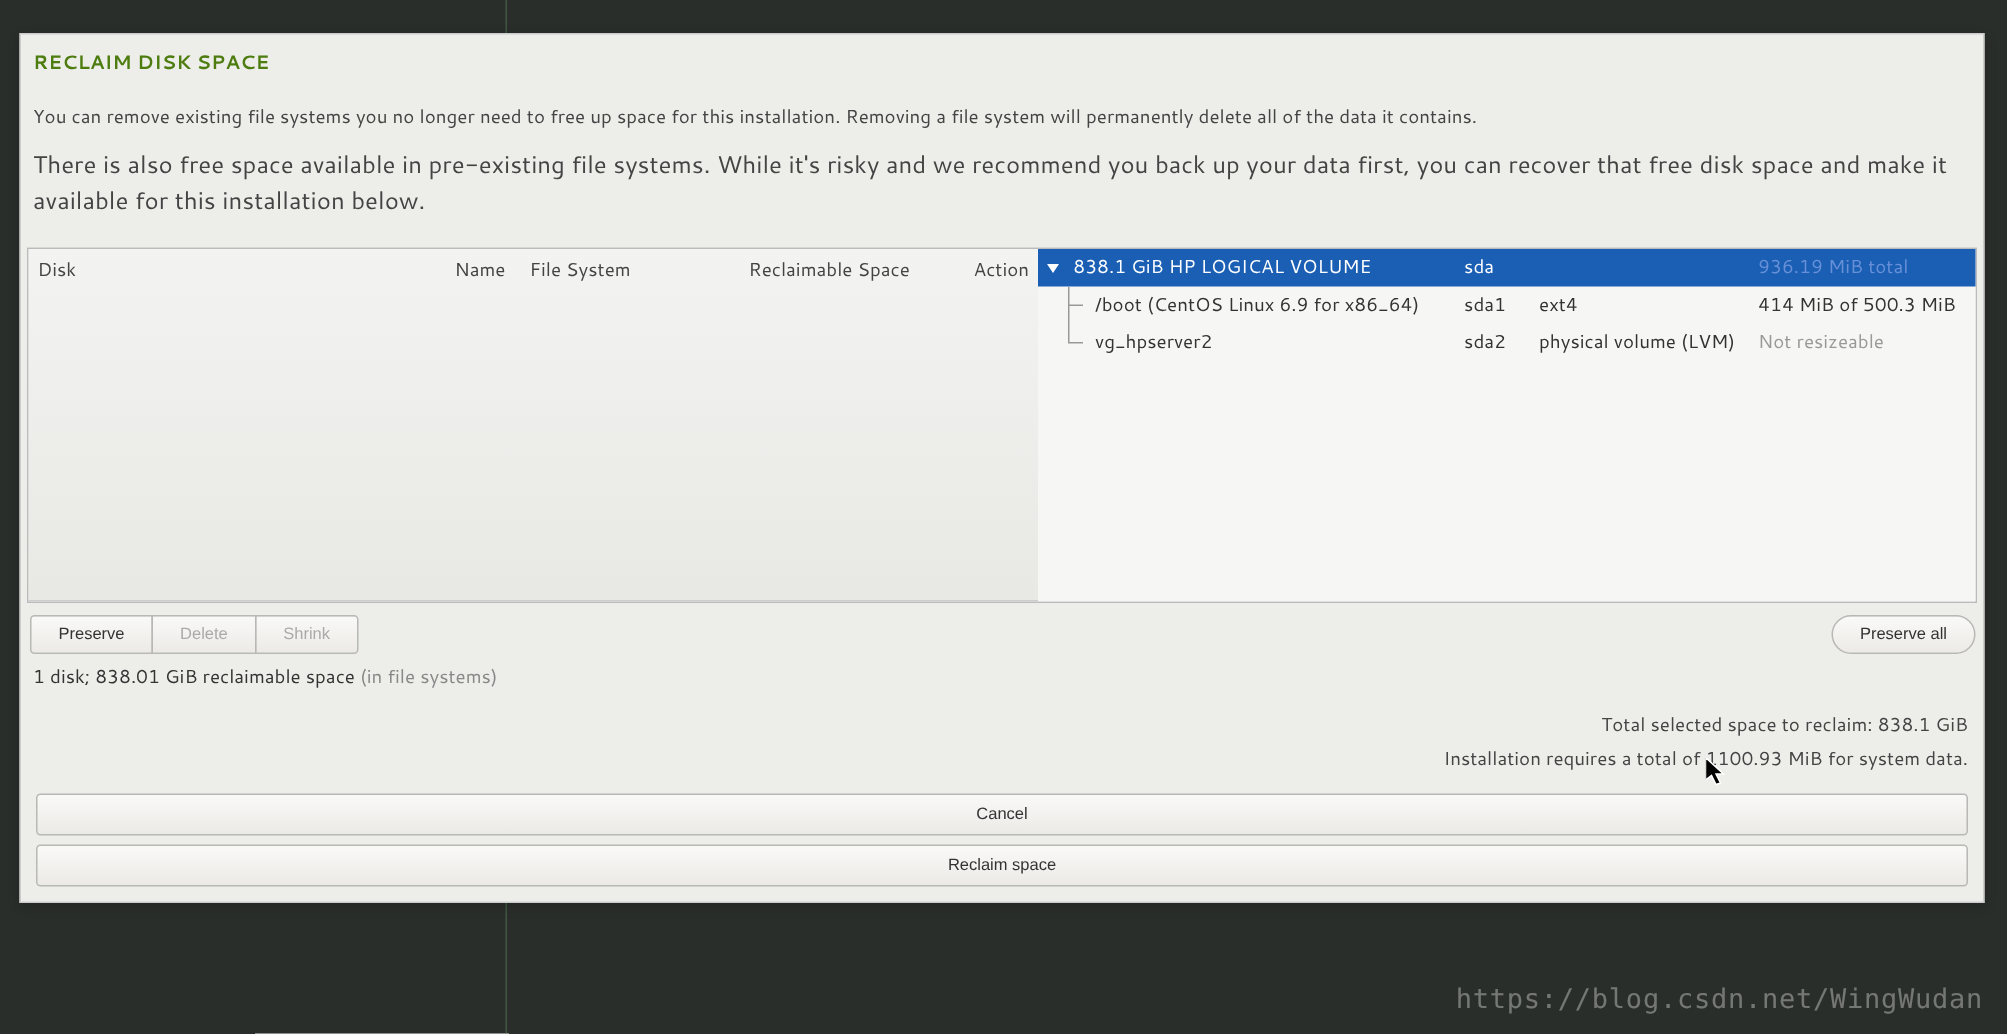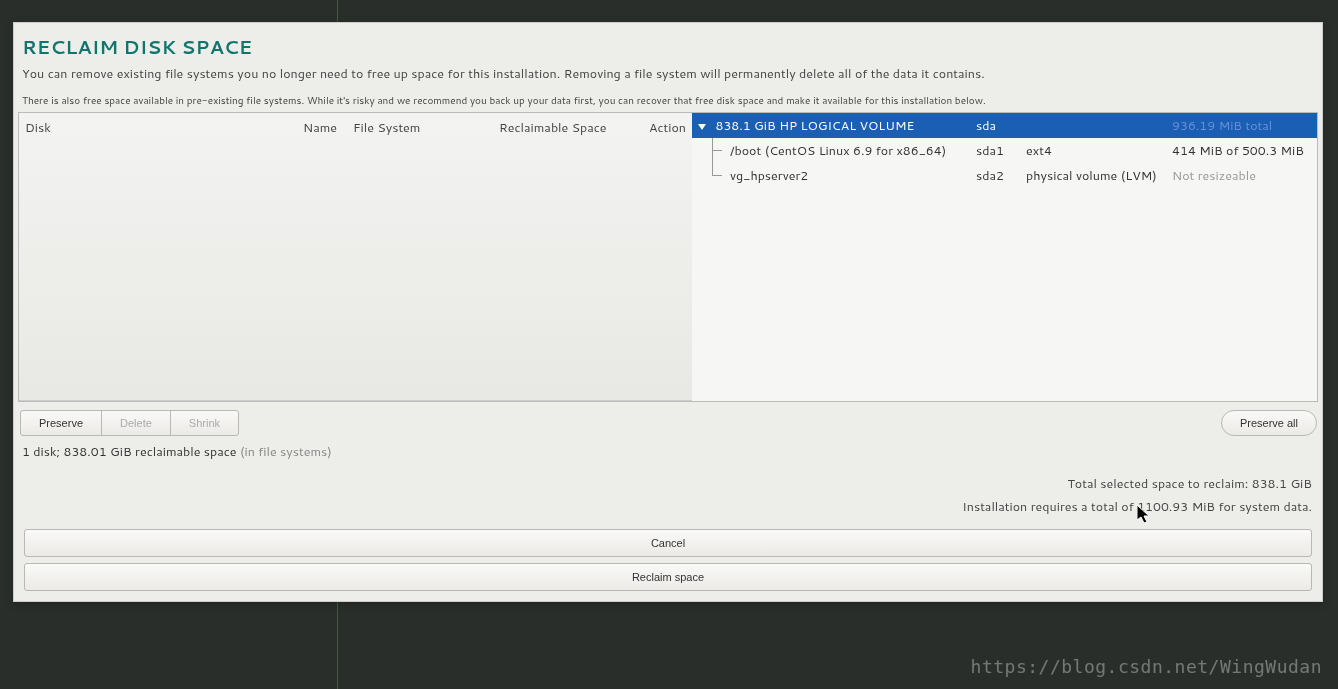--- a/index.html
+++ b/index.html
@@ -26,35 +26,35 @@
       border: 1px solid #ccc;
       display: flex;
       flex-direction: column;
       box-shadow: 0 2px 8px rgba(0,0,0,0.2);
     }
     .dialog-header {
       padding: 10px 8px 4px 8px;
     }
     .dialog-title {
       font-weight: bold;
-      font-size: 19px;
-      color: #0f766e;
-      margin-bottom: 4px;
+      font-size: 13px;
+      color: #4d7c0f;
+      margin-bottom: 18px;
     }
     .dialog-desc {
       font-size: 12.5px;
       color: #444;
       line-height: 1.5;
       margin-bottom: 10px;
     }
     .dialog-desc2 {
-      font-size: 10px;
+      font-size: 16px;
       color: #444;
       line-height: 1.5;
-      margin-bottom: 0;
+      margin-bottom: 15px;
     }
     .table-container {
       flex: 1;
       background: #f7f7f5;
       border: 1px solid #bbb;
       margin: 0 4px;
       overflow: hidden;
       display: flex;
       flex-direction: row;
     }

